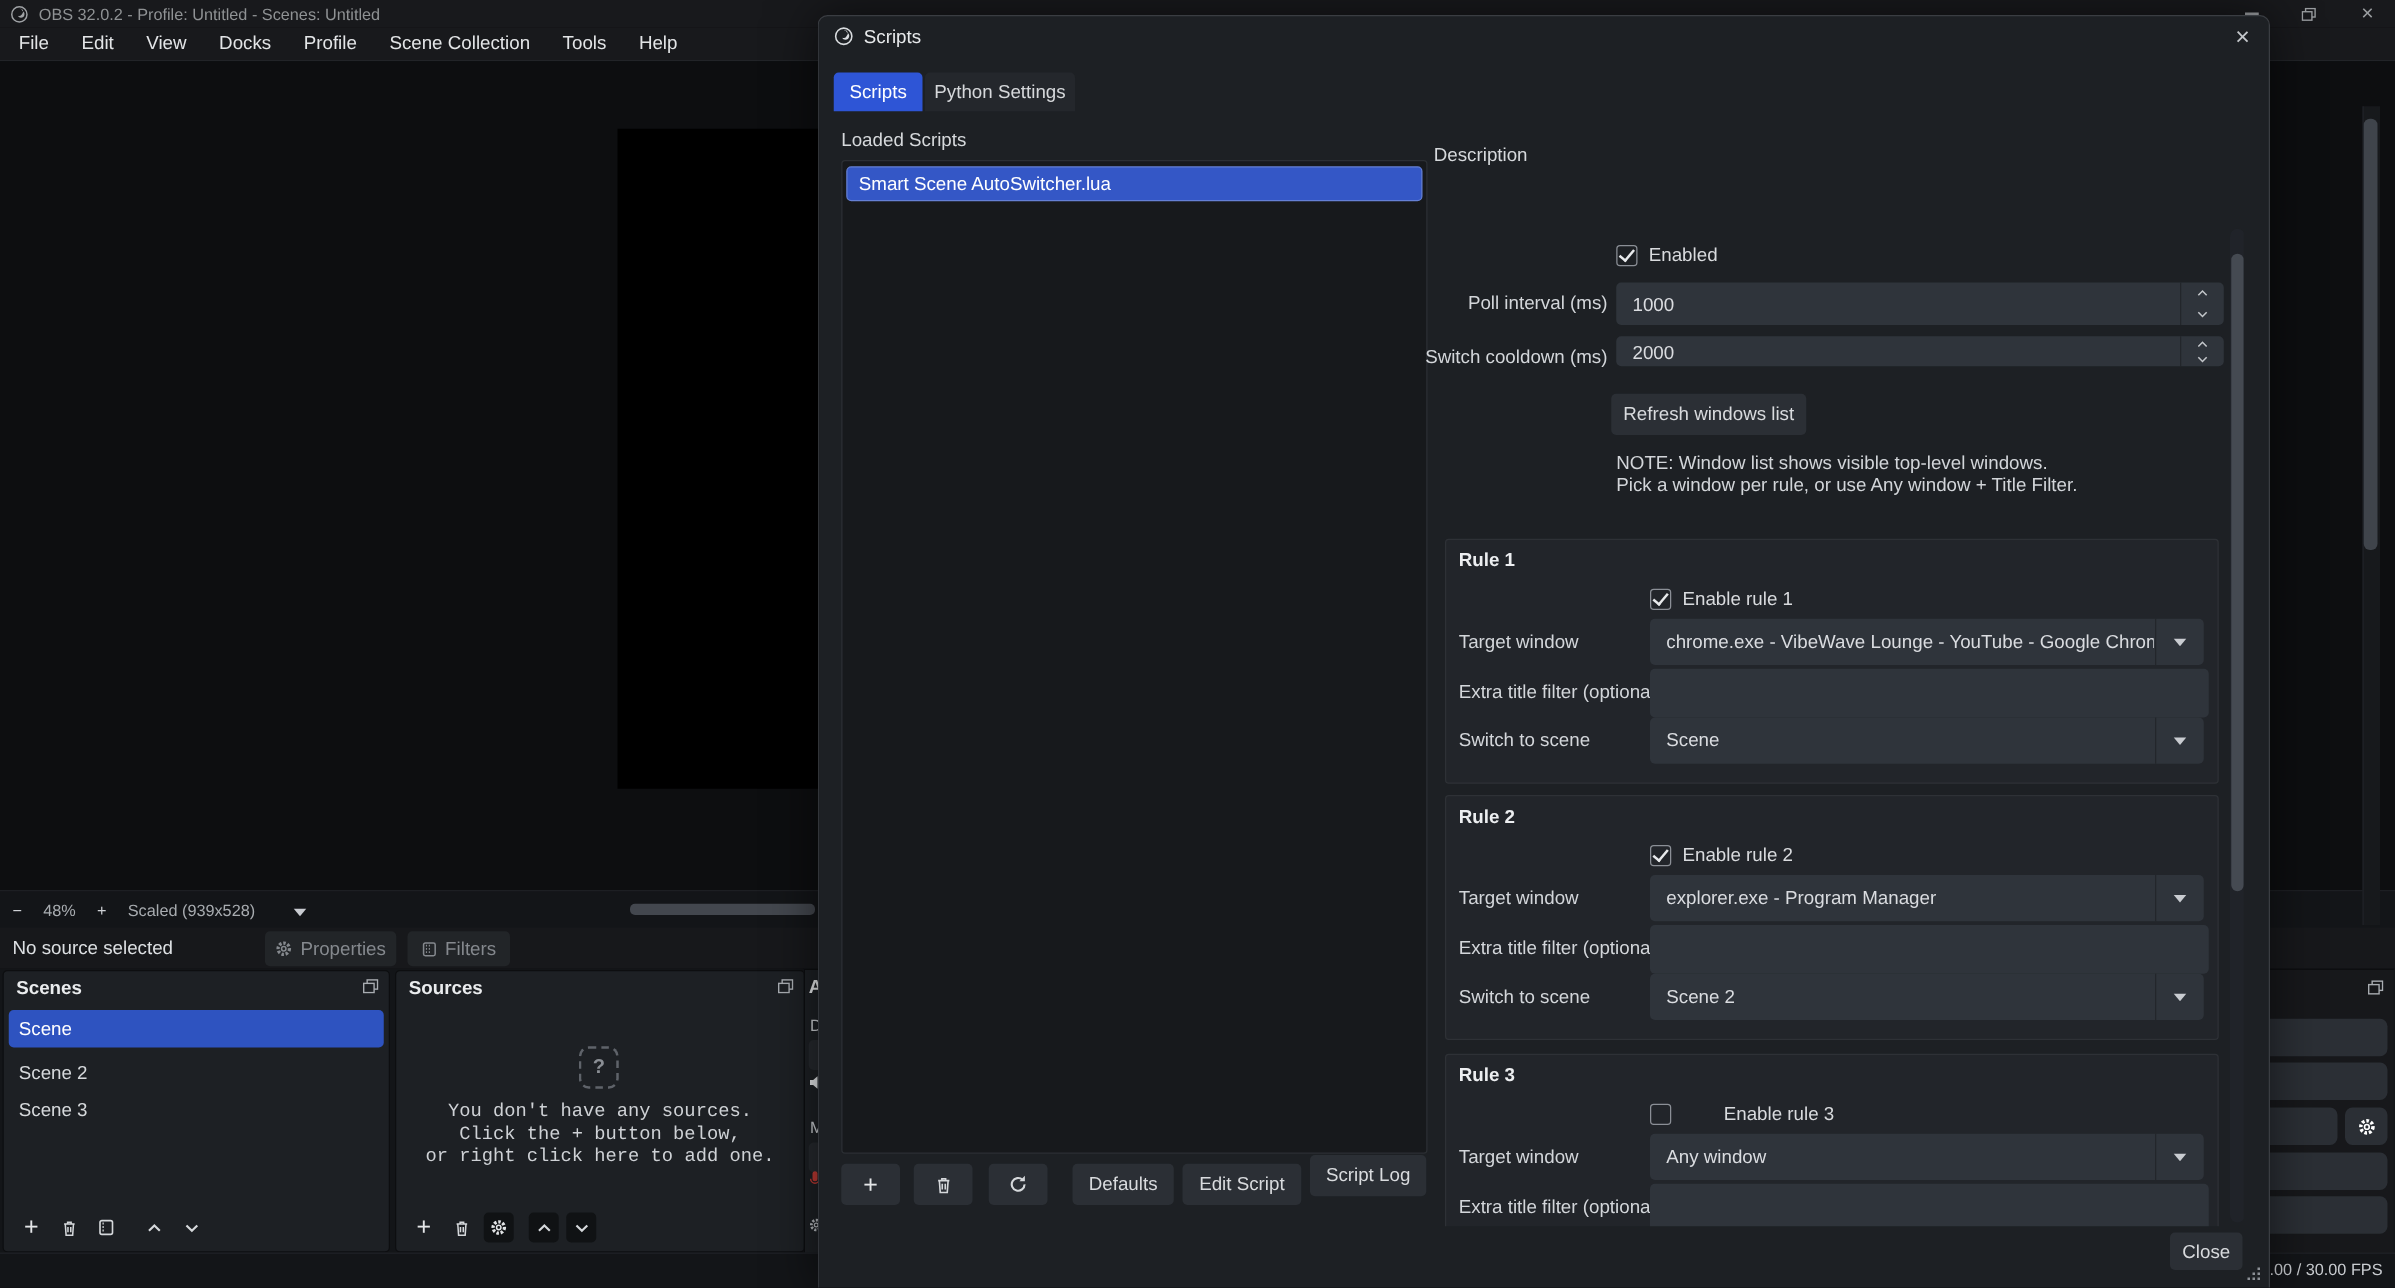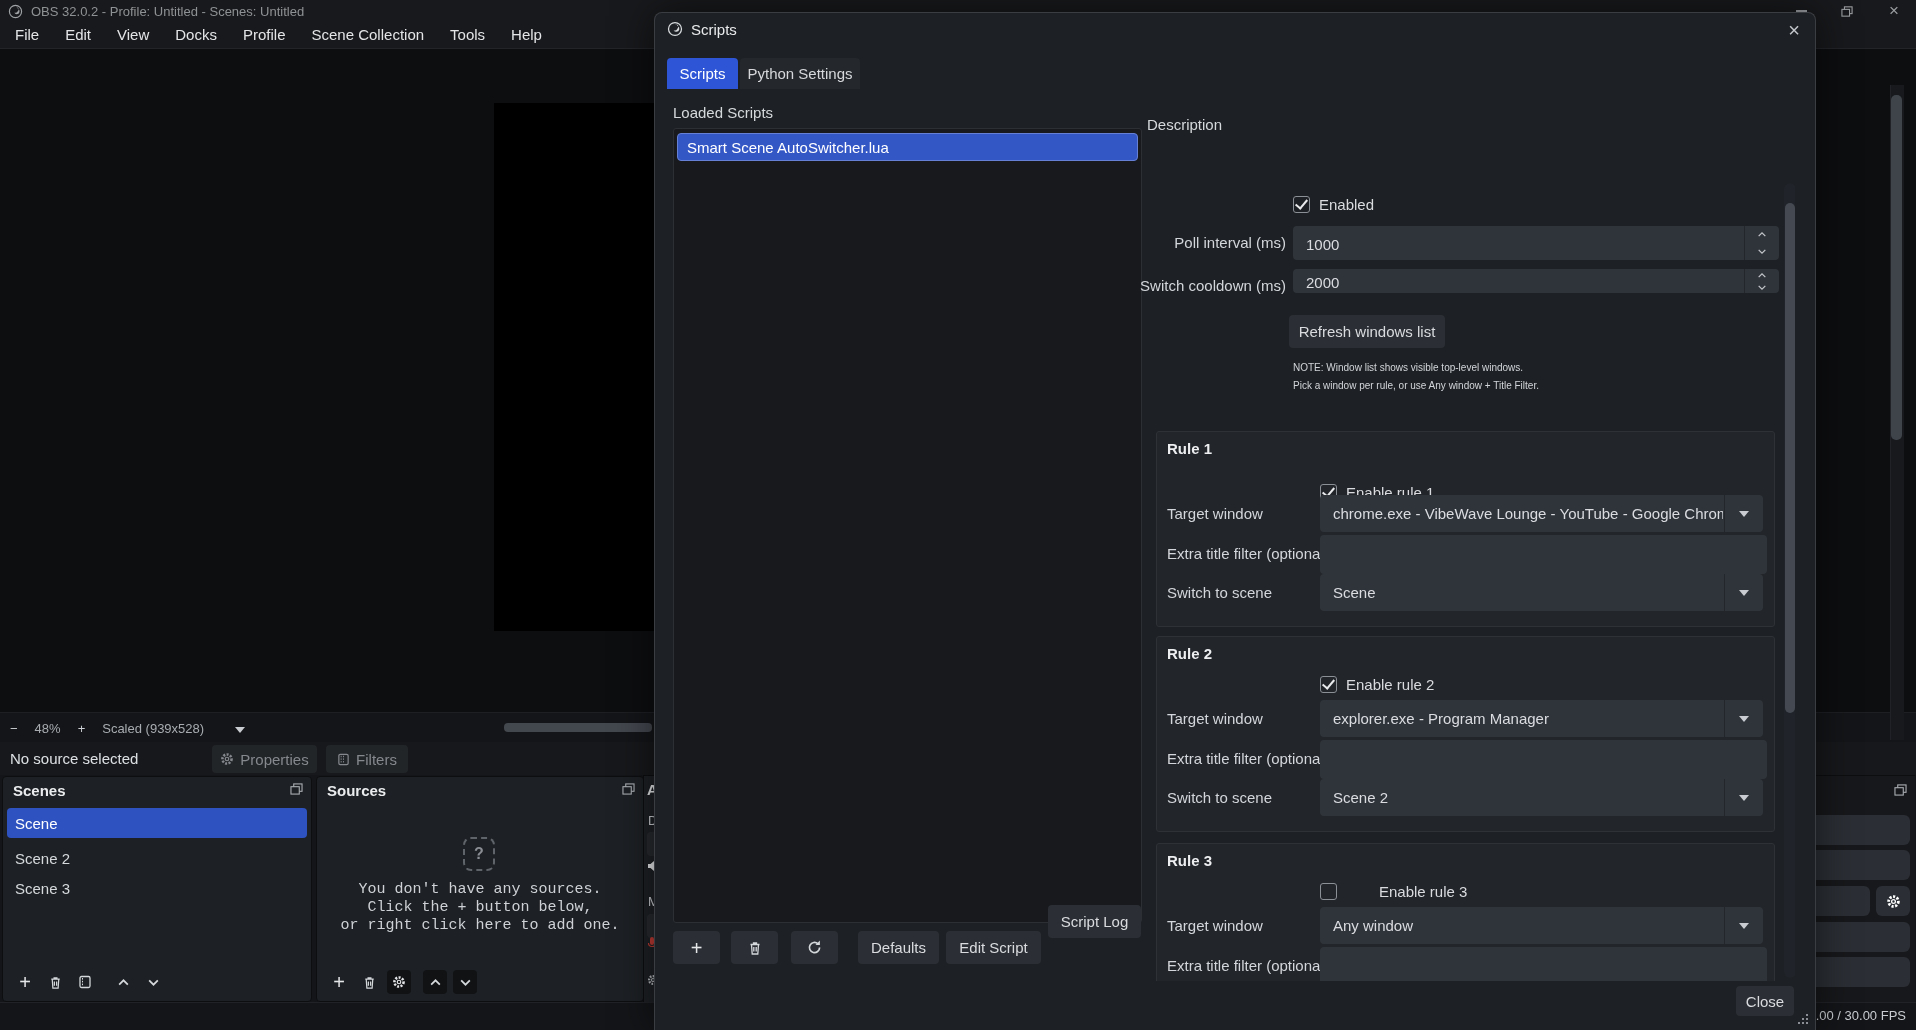--- a/index.html
+++ b/index.html
@@ -56,21 +56,21 @@
   
   #form{left:480px;top:97px;width:660px;height:871px;overflow:hidden;}
   .flabel{position:absolute;left:0;width:151px;text-align:right;font-size:15px;color:#d3d6da;}
   .spin{position:absolute;background:#2f343b;border-radius:4px;}
   .spin input{position:absolute;left:0;top:0;width:calc(100% - 40px);height:100%;background:transparent;border:none;color:#dadce0;font-size:15px;padding-left:13px;font-family:inherit;outline:none;}
   .spinbtns{position:absolute;right:0;top:0;width:34px;height:100%;border-left:1px solid #23262b;display:flex;flex-direction:column;}
   .spinbtns div{flex:1;display:flex;align-items:center;justify-content:center;}
   .cb{width:17px;height:17px;border:1px solid #8b8f96;border-radius:3px;position:relative;display:inline-block;box-sizing:border-box;flex:none;}
   .cb.checked::after{content:"";position:absolute;left:4px;top:0px;width:5px;height:10px;border-right:2px solid #e8eaec;border-bottom:2px solid #e8eaec;transform:rotate(40deg);}
   .cbrow{position:absolute;display:flex;align-items:center;gap:9px;font-size:15px;color:#d9dbde;}
-  .note{position:absolute;font-size:10px;color:#d2d5d9;white-space:nowrap;}
+  .note{position:absolute;font-size:15px;color:#d2d5d9;white-space:nowrap;}
   .rulepanel{position:absolute;left:21px;width:617px;height:194px;background:#22252a;border:1px solid #2e3136;border-radius:3px;}
   .rp-title{position:absolute;left:10px;top:8px;font-weight:bold;font-size:15px;color:#eceef0;}
   .rp-l{position:absolute;left:10px;font-size:15px;color:#d3d6da;}
   .combo{position:absolute;left:163px;width:443px;height:37px;background:#2f343b;border-radius:4px;}
   .combo .val{line-height:37px;padding-left:13px;font-size:15px;color:#dadce0;white-space:nowrap;overflow:hidden;margin-right:40px;}
   .combo .arr{position:absolute;right:0;top:0;width:38px;height:100%;border-left:1px solid #23262b;display:flex;align-items:center;justify-content:center;}
   .tri{width:0;height:0;border-left:5px solid transparent;border-right:5px solid transparent;border-top:6px solid #c9ccd1;}
   .rinput{position:absolute;left:163px;width:443px;height:37px;background:#2f343b;border-radius:4px;border:none;}
   #fscrolltrack{left:649px;top:73px;width:12px;height:795px;background:#202329;border-radius:6px;}
   #fscrollthumb{left:650px;top:93px;width:10px;height:510px;background:#454a52;border-radius:5px;}
@@ -319,21 +319,21 @@
       </svg>
   </div>
   <div class="btn" style="left:136px;top:918px;width:47px;">
     <svg width="17" height="17" viewBox="0 0 17 17">
         <path fill="none" stroke="#d5d8db" stroke-width="1.7" d="M13.6 8.5a5.1 5.1 0 1 1-1.6-3.7"></path>
         <path fill="#d5d8db" d="M13.9 1.6v4.4h-4.4z"></path>
       </svg>
   </div>
   <div class="btn" style="left:203px;top:918px;width:81px;">Defaults</div>
   <div class="btn" style="left:291px;top:918px;width:95px;">Edit Script</div>
-  <div class="btn" style="left:393px;top:892px;width:93px;">Script Log</div>
+  <div class="btn" style="left:393px;top:911px;width:93px;">Script Log</div>
 
   <div id="form" class="abs">
     <span class="dlabel abs" style="left:12px;top:6px;">Description</span>
 
     <div class="cbrow" style="left:158px;top:86px;">
       <span class="cb checked"></span>
       <span>Enabled</span>
     </div>
 
     <span class="flabel" style="top:124px;">Poll interval (ms)</span>
@@ -370,21 +370,21 @@
       </div>
     </div>
 
     <div class="btn" style="left:154px;top:205px;width:156px;">Refresh windows list</div>
 
     <span class="note" style="left:158px;top:252px;">NOTE: Window list shows visible top-level windows.</span>
     <span class="note" style="left:158px;top:270px;">Pick a window per rule, or use Any window + Title Filter.</span>
 
     <div class="rulepanel" style="top:321px;">
       <span class="rp-title">Rule 1</span>
-      <div class="cbrow" style="left:163px;top:52px;">
+      <div class="cbrow" style="left:163px;top:39px;">
         <span class="cb checked"></span>
         <span>Enable rule 1</span>
       </div>
       <span class="rp-l" style="top:73px;">Target window</span>
       <div class="combo" style="top:63px;">
         <div class="val">chrome.exe - VibeWave Lounge - YouTube - Google Chrome</div>
         <div class="arr">
             <span class="tri"></span>
           </div>
       </div>

